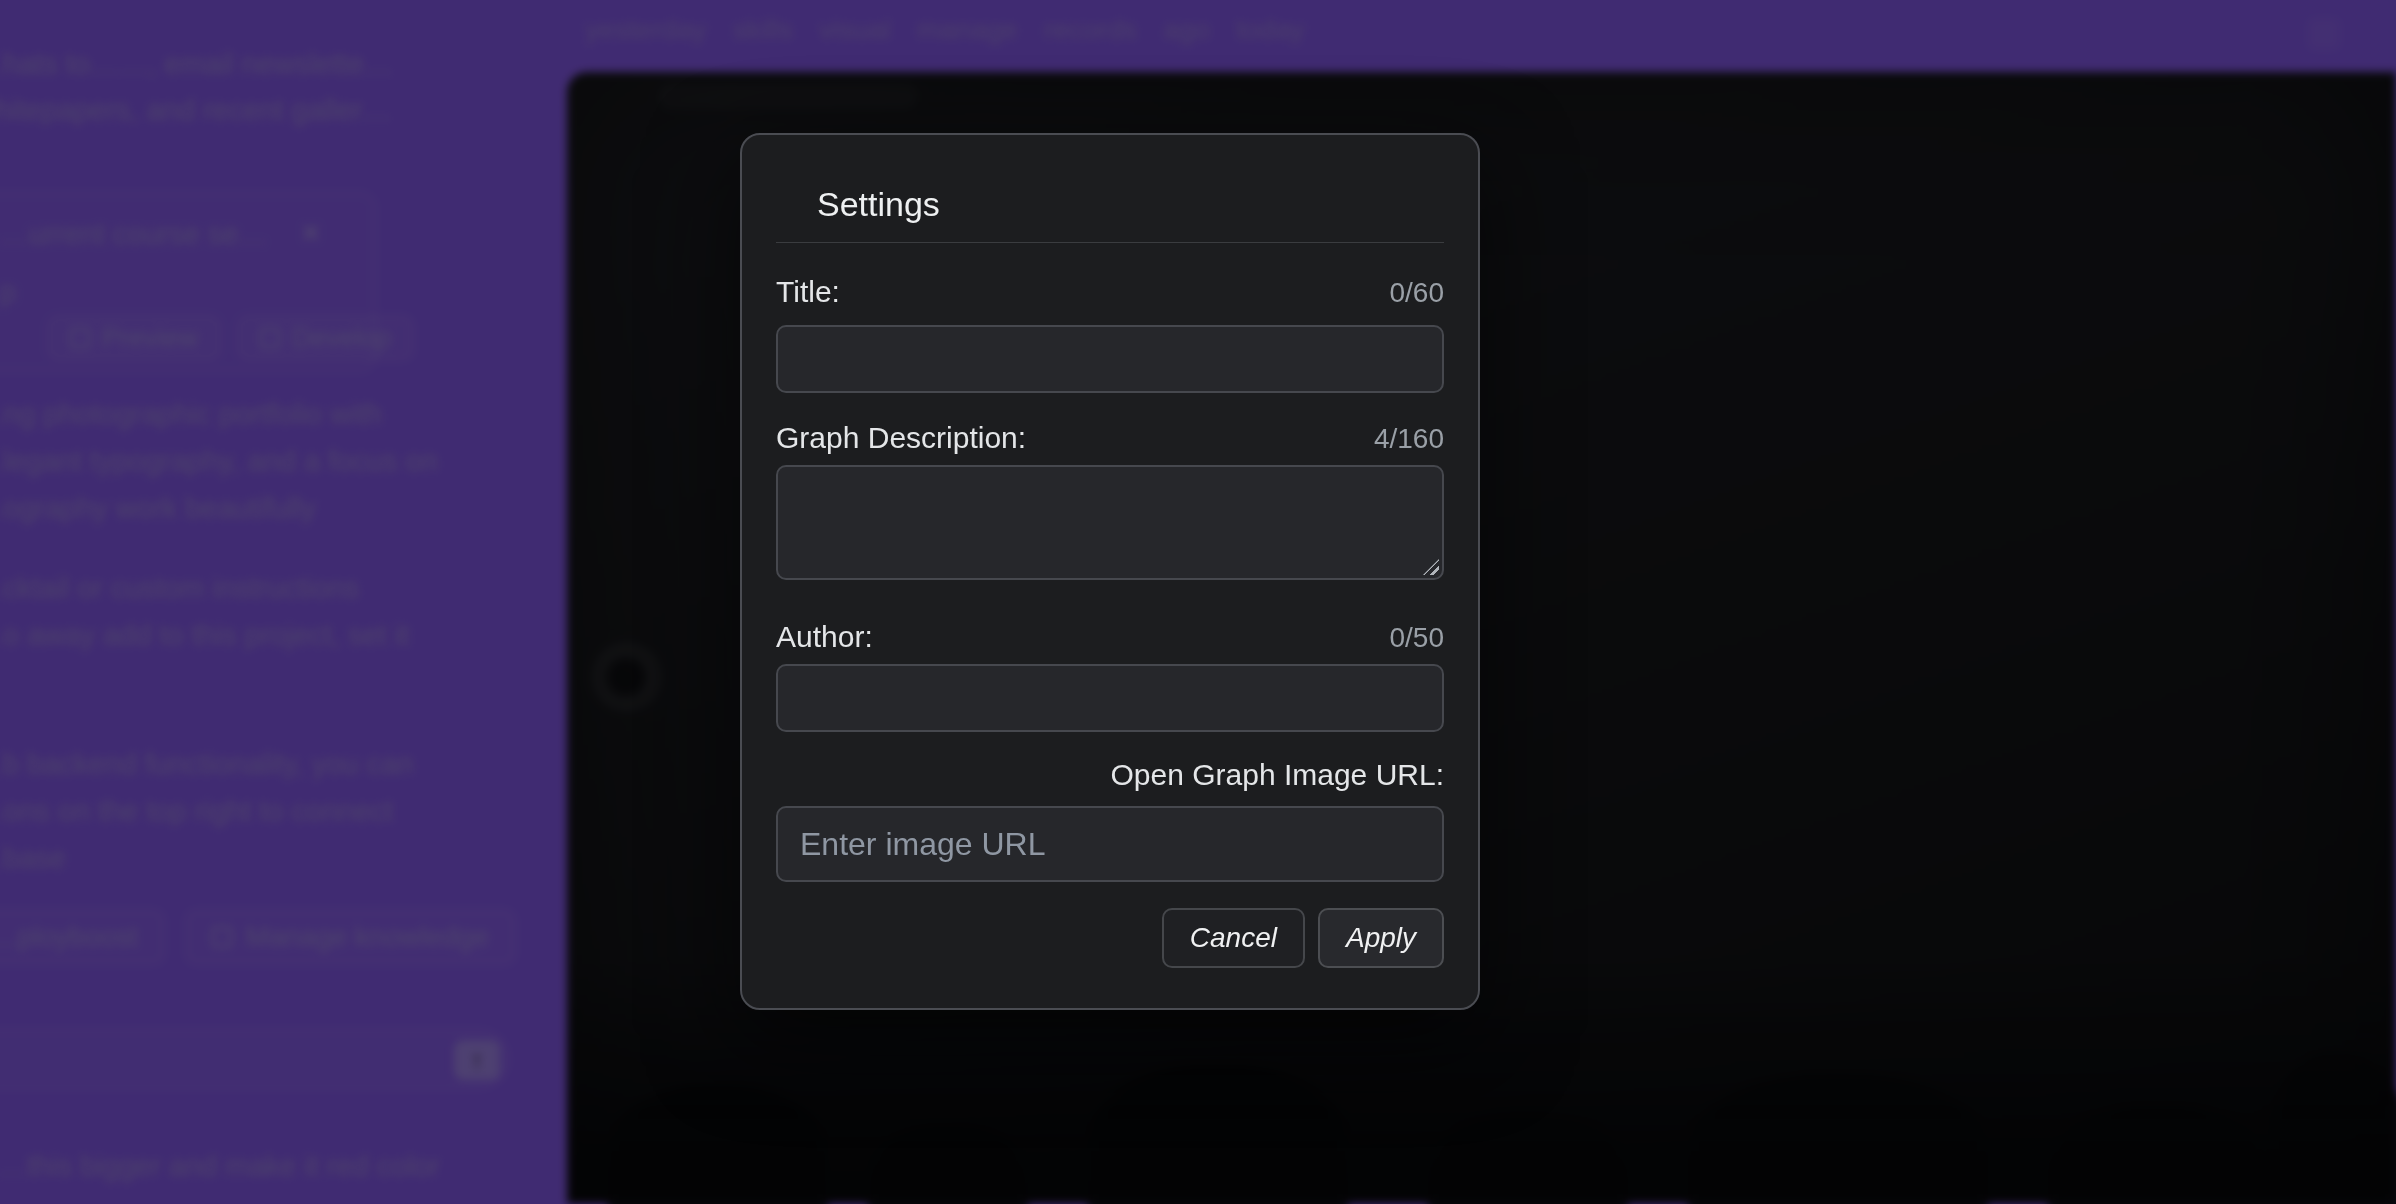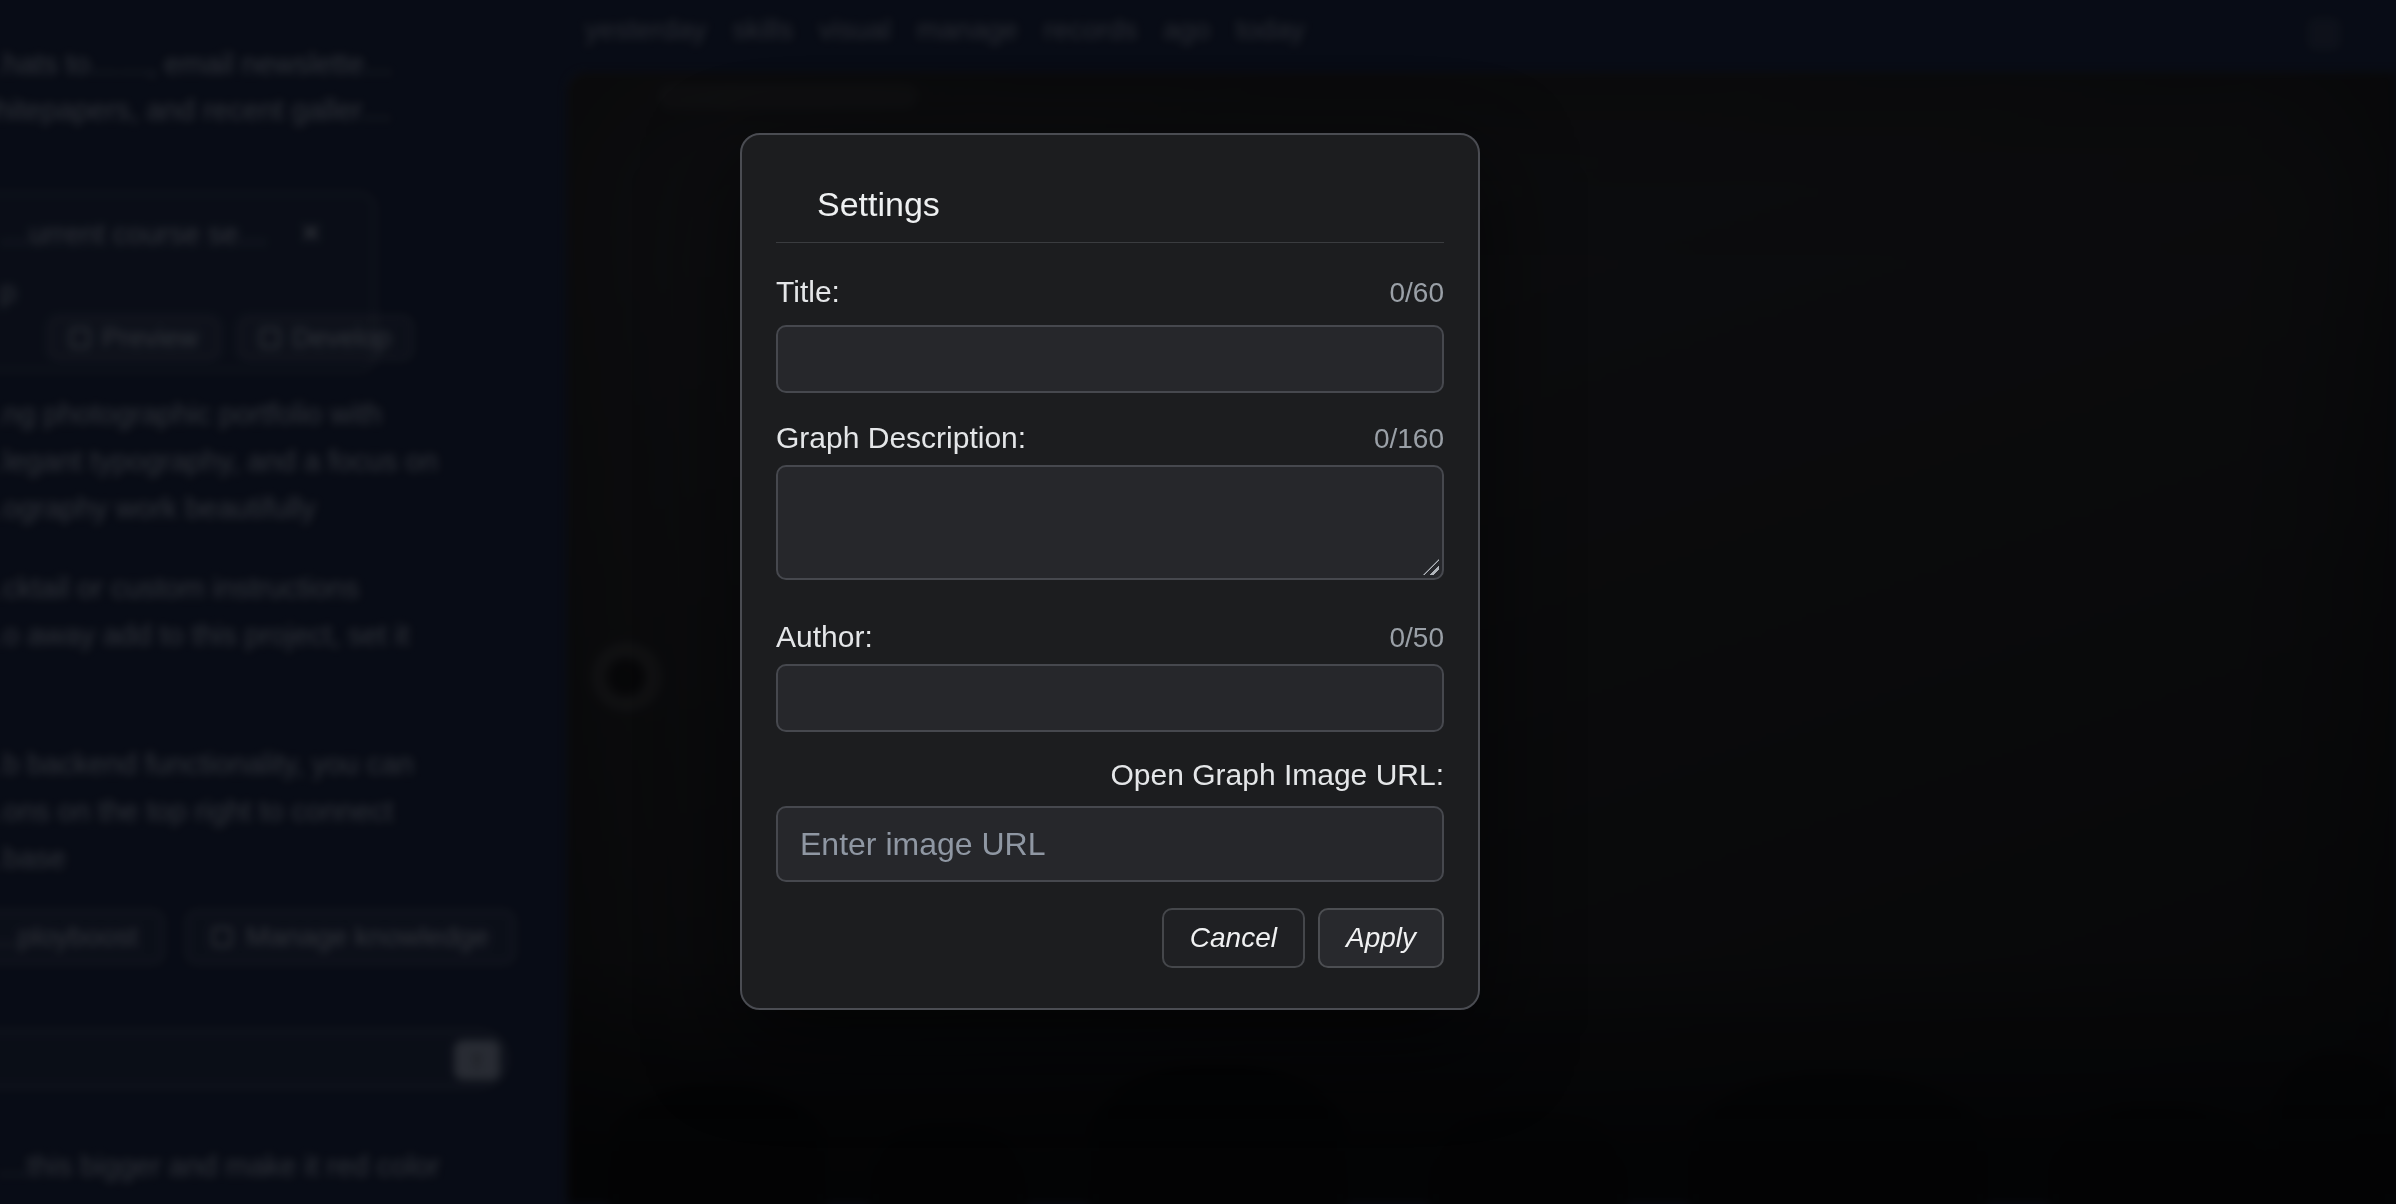--- a/index.html
+++ b/index.html
@@ -1,18 +1,18 @@
 <!DOCTYPE html>
 <html><head>
 <meta charset="utf-8">
 <style>
   * { margin:0; padding:0; box-sizing:border-box; }
   html,body { width:2396px; height:1204px; background:#070708; overflow:hidden;
               font-family:"Liberation Sans", sans-serif; }
-  .stage { position:relative; width:2396px; height:1204px; background:#0f172a; }
+  .stage { position:relative; width:2396px; height:1204px; background:#8b5cf6; }
 
   
   .bg { position:absolute; inset:0; filter:blur(4px); }
   .word { display:inline-block; white-space:nowrap; }
 
   .topbar { position:absolute; left:585px; top:12px; height:36px; display:flex;
             align-items:center; gap:26px; font-size:28px; color:rgba(195,200,208,0.38); }
 
   .corner-glyph { position:absolute; left:2308px; top:18px; width:32px; height:32px;
                   border-radius:7px; background:rgba(255,255,255,0.05); }
@@ -201,21 +201,21 @@
     <div class="divider"></div>
 
     <div class="frow mt30">
       <span class="lbl">Title:</span>
       <span class="cnt">0/60</span>
     </div>
     <input class="tin" type="text" value="" style="">
 
     <div class="frow mt26">
       <span class="lbl">Graph Description:</span>
-      <span class="cnt">0/160</span>
+      <span class="cnt">4/160</span>
     </div>
     <div class="ta-wrap">
       <textarea class="ta" style=""></textarea>
       <div class="grip"></div>
     </div>
 
     <div class="frow mt38">
       <span class="lbl">Author:</span>
       <span class="cnt">0/50</span>
     </div>

